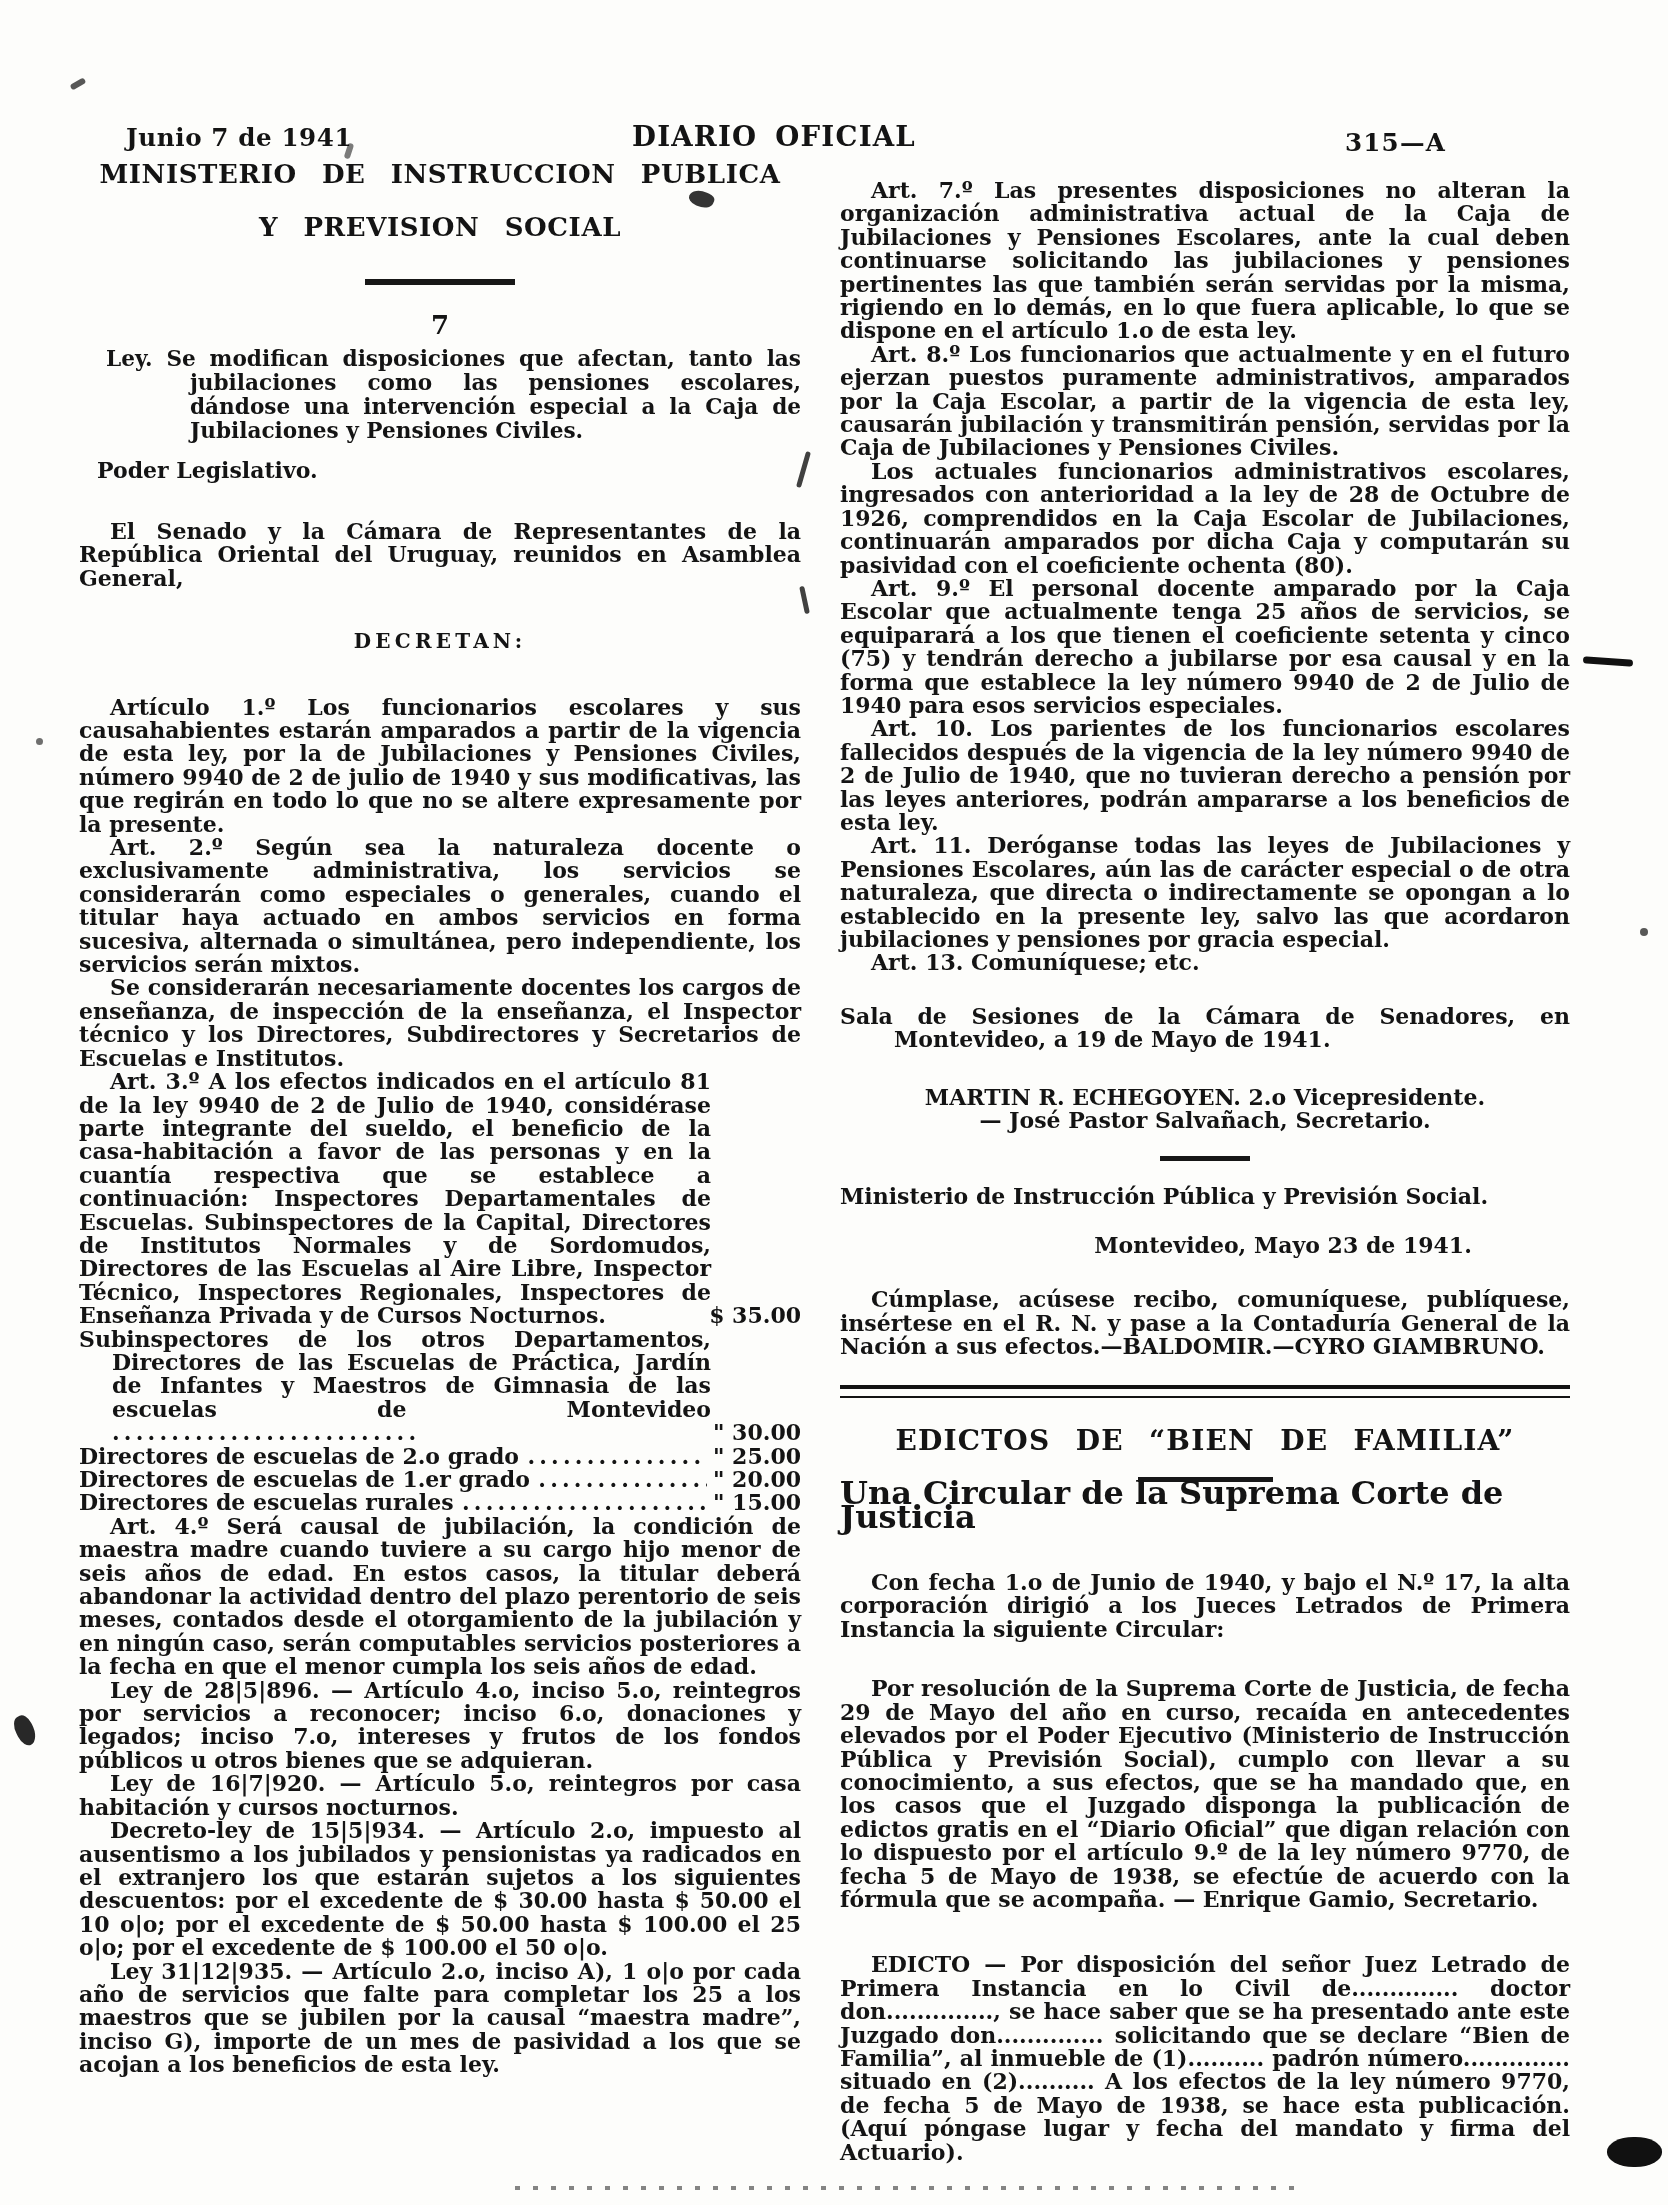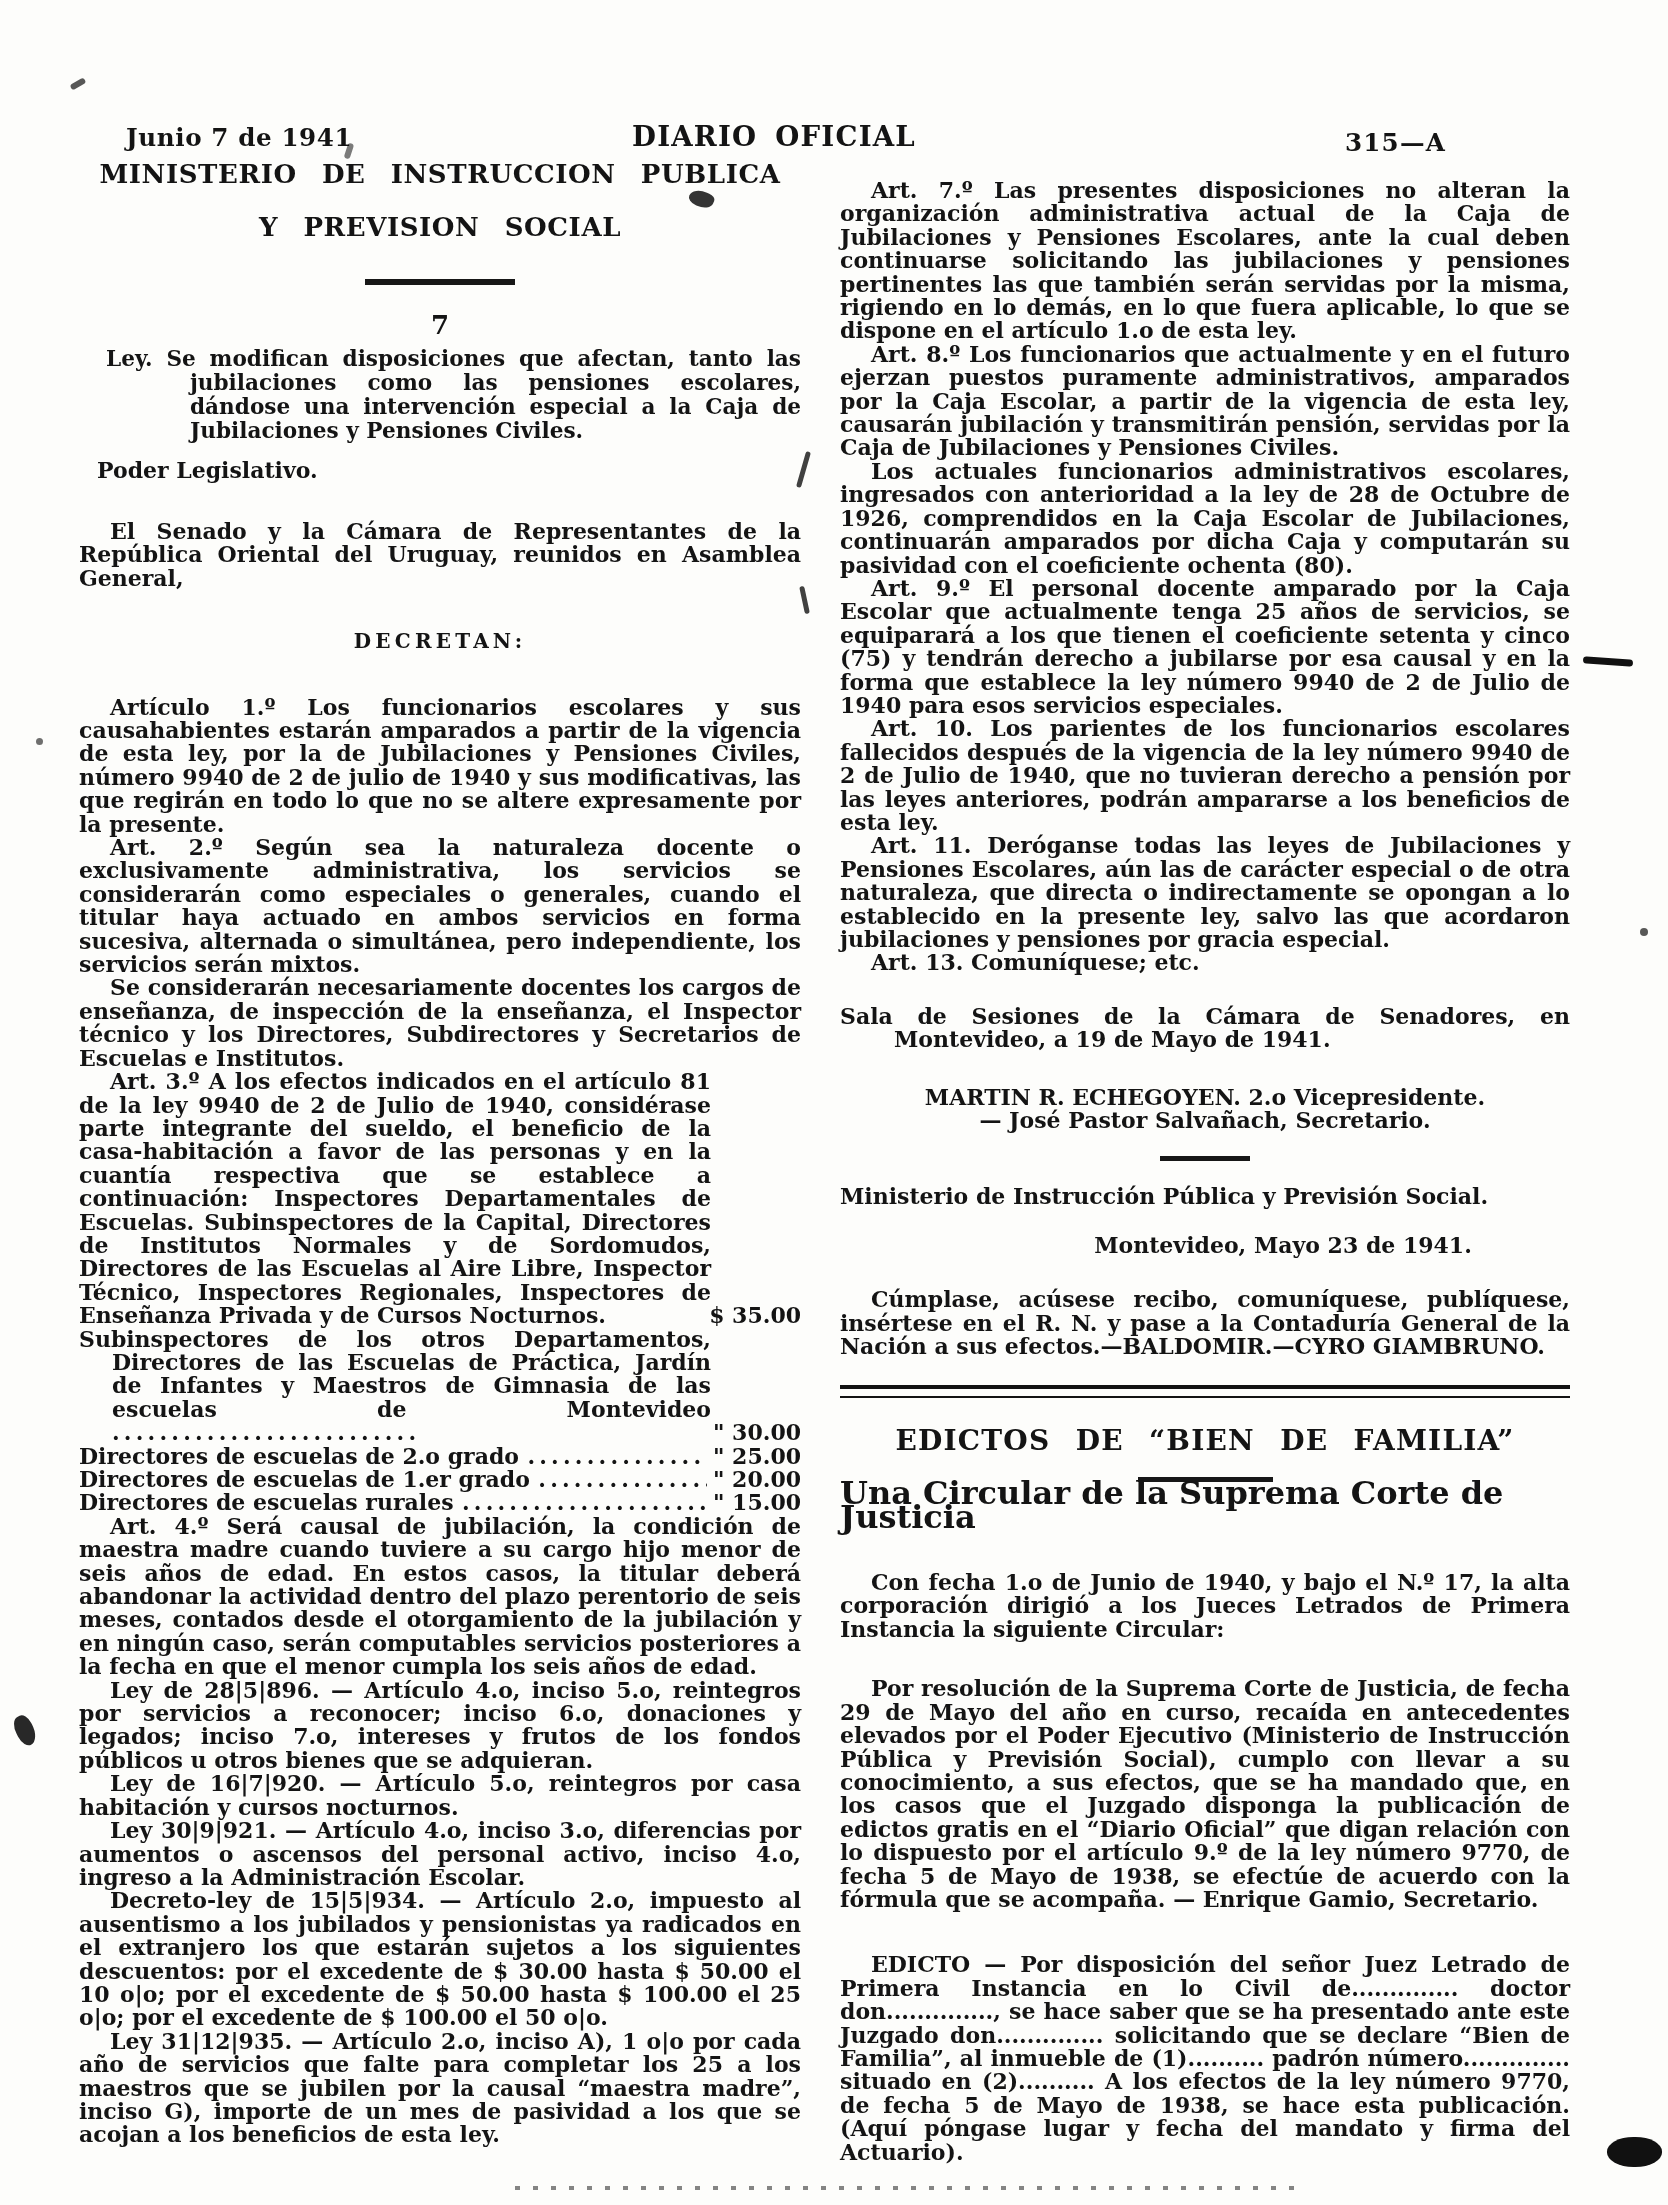--- a/index.html
+++ b/index.html
@@ -108,21 +108,20 @@
       <span class="amt">" 20.00</span>
     </div>
     <div class="row">
       <span class="lbl">Directores de escuelas rurales</span>
       <span class="dots">........................</span>
       <span class="amt">" 15.00</span>
     </div>
     <div class="p">Art. 4.º Será causal de jubilación, la condición de maestra madre cuando tuviere a su cargo hijo menor de seis años de edad. En estos casos, la titular deberá abandonar la actividad dentro del plazo perentorio de seis meses, contados desde el otorgamiento de la jubilación y en ningún caso, serán computables servicios posteriores a la fecha en que el menor cumpla los seis años de edad.</div>
     <div class="p">Ley de 28|5|896. — Artículo 4.o, inciso 5.o, reintegros por servicios a reconocer; inciso 6.o, donaciones y legados; inciso 7.o, intereses y frutos de los fondos públicos u otros bienes que se adquieran.</div>
     <div class="p">Ley de 16|7|920. — Artículo 5.o, reintegros por casa habitación y cursos nocturnos.</div>
-    <div class="p">Ley 30|9|921. — Artículo 4.o, inciso 3.o, diferencias por aumentos o ascensos del personal activo, inciso 4.o, ingreso a la Administración Escolar.</div>
     <div class="p">Decreto-ley de 15|5|934. — Artículo 2.o, impuesto al ausentismo a los jubilados y pensionistas ya radicados en el extranjero los que estarán sujetos a los siguientes descuentos: por el excedente de $ 30.00 hasta $ 50.00 el 10 o|o; por el excedente de $ 50.00 hasta $ 100.00 el 25 o|o; por el excedente de $ 100.00 el 50 o|o.</div>
     <div class="p">Ley 31|12|935. — Artículo 2.o, inciso A), 1 o|o por cada año de servicios que falte para completar los 25 a los maestros que se jubilen por la causal “maestra madre”, inciso G), importe de un mes de pasividad a los que se acojan a los beneficios de esta ley.</div>
 
   </div>
 
   <div class="col col-right">
     <div class="p">Art. 7.º Las presentes disposiciones no alteran la organización administrativa actual de la Caja de Jubilaciones y Pensiones Escolares, ante la cual deben continuarse solicitando las jubilaciones y pensiones pertinentes las que también serán servidas por la misma, rigiendo en lo demás, en lo que fuera aplicable, lo que se dispone en el artículo 1.o de esta ley.</div>
     <div class="p">Art. 8.º Los funcionarios que actualmente y en el futuro ejerzan puestos puramente administrativos, amparados por la Caja Escolar, a partir de la vigencia de esta ley, causarán jubilación y transmitirán pensión, servidas por la Caja de Jubilaciones y Pensiones Civiles.</div>
     <div class="p">Los actuales funcionarios administrativos escolares, ingresados con anterioridad a la ley de 28 de Octubre de 1926, comprendidos en la Caja Escolar de Jubilaciones, continuarán amparados por dicha Caja y computarán su pasividad con el coeficiente ochenta (80).</div>
     <div class="p">Art. 9.º El personal docente amparado por la Caja Escolar que actualmente tenga 25 años de servicios, se equiparará a los que tienen el coeficiente setenta y cinco (75) y tendrán derecho a jubilarse por esa causal y en la forma que establece la ley número 9940 de 2 de Julio de 1940 para esos servicios especiales.</div>

